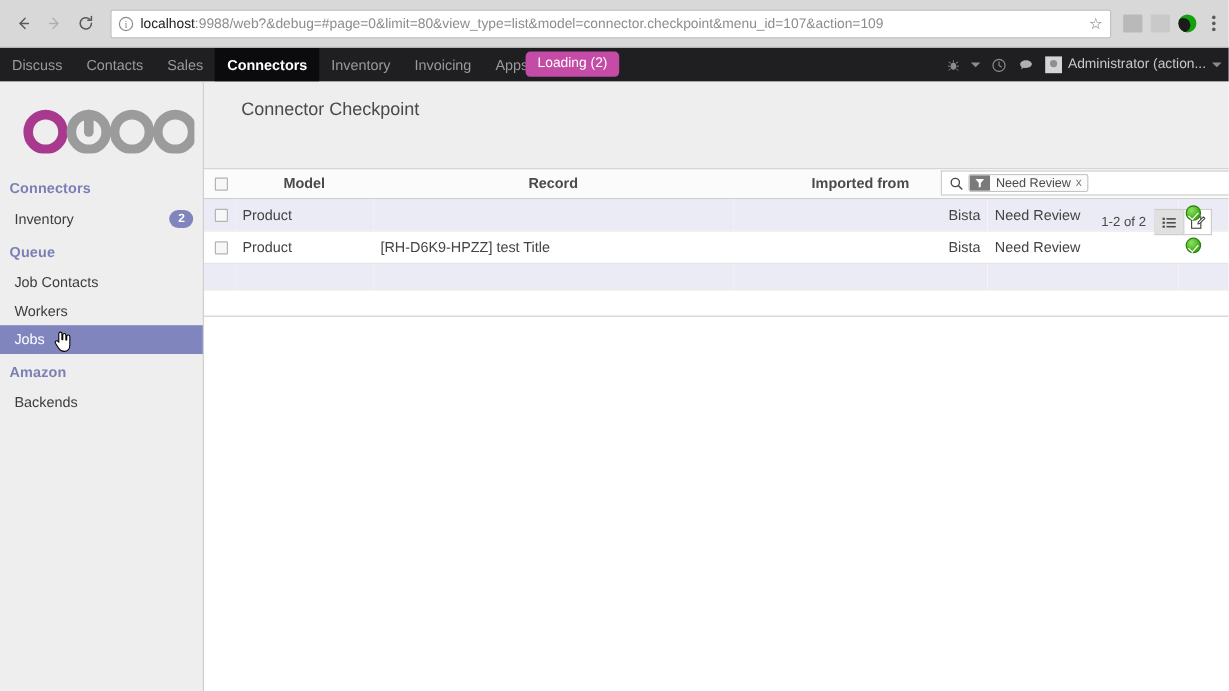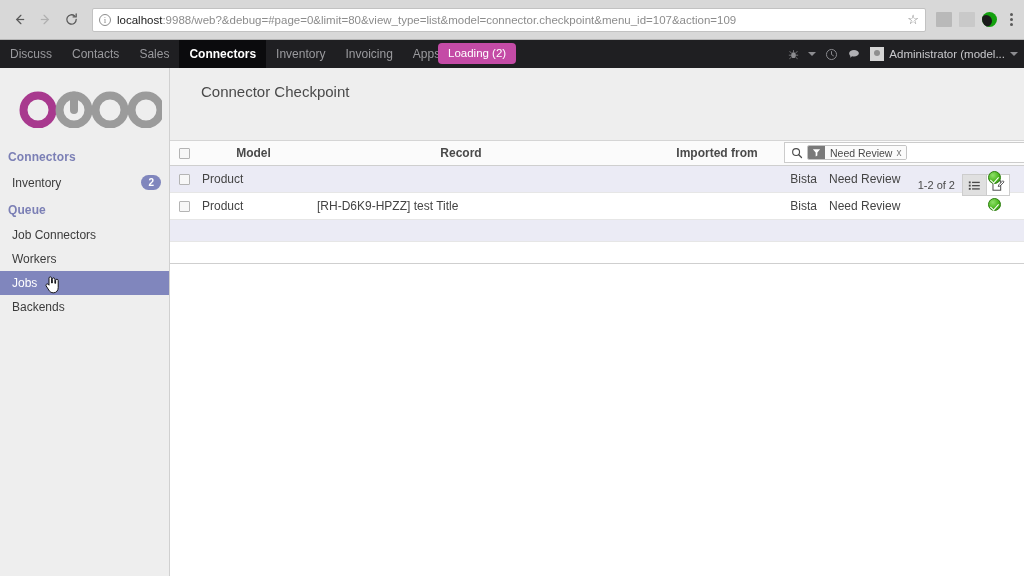--- a/index.html
+++ b/index.html
@@ -354,21 +354,21 @@
           <path d="M8 4.4V8l2.4 1.6" stroke="#8c8c90" stroke-width="1.2" fill="none" stroke-linecap="round"></path>
         </svg>
     </span>
     <span class="sysicon">
       <svg width="14" height="13" viewBox="0 0 16 16">
           <path d="M2 6.6c0-2.2 2.7-4 6-4s6 1.8 6 4-2.7 4-6 4c-.8 0-1.6-.1-2.3-.3L3 12l.7-2.1C2.7 9.1 2 7.9 2 6.6z" fill="#b0b0b4"></path>
         </svg>
     </span>
     <span class="user-menu">
       <span class="user-avatar"></span>
-      <span>Administrator (model...</span>
+      <span>Administrator (action...</span>
       <span class="caret-down"></span>
     </span>
   </div>
 </div>
 
 <div class="app-body">
 
   <div class="sidebar">
     <div class="logo-wrap">
       <svg class="logo-svg" width="148" height="44" viewBox="0 0 148 44">
@@ -381,34 +381,35 @@
     </div>
 
     <div class="side-section">Connectors</div>
     <div class="side-item">
       <span>Inventory</span>
       <span class="side-badge">2</span>
     </div>
 
     <div class="side-section">Queue</div>
     <div class="side-item">
-      <span>Job Connectors</span>
+      <span>Job Contacts</span>
     </div>
     <div class="side-item">
       <span>Workers</span>
     </div>
     <div class="side-item active">
       <span>Jobs</span>
       <span class="hand-cursor">
         <svg width="17" height="19" viewBox="0 0 17 19">
           <path d="M5 9V3.2c0-.8.6-1.4 1.3-1.4s1.3.6 1.3 1.4V8h.7V4.3c0-.8.6-1.4 1.3-1.4s1.3.6 1.3 1.4V8.3h.7V5.6c0-.8.6-1.4 1.3-1.4s1.3.6 1.3 1.4v6.9c0 3.1-1.9 5.3-4.7 5.3-2.4 0-3.6-1-4.6-2.6L2.2 11c-.4-.7-.2-1.5.5-1.9.6-.3 1.3-.2 1.7.4L5 10.2z" fill="#ffffff" stroke="#000000" stroke-width="0.9" stroke-linejoin="round"></path>
         </svg>
       </span>
     </div>
 
+    <div class="side-section">Amazon</div>
     <div class="side-item">
       <span>Backends</span>
     </div>
   </div>
 
   <div class="content">
 
     <div class="control-panel">
       <div class="cp-title">Connector Checkpoint</div>
 

